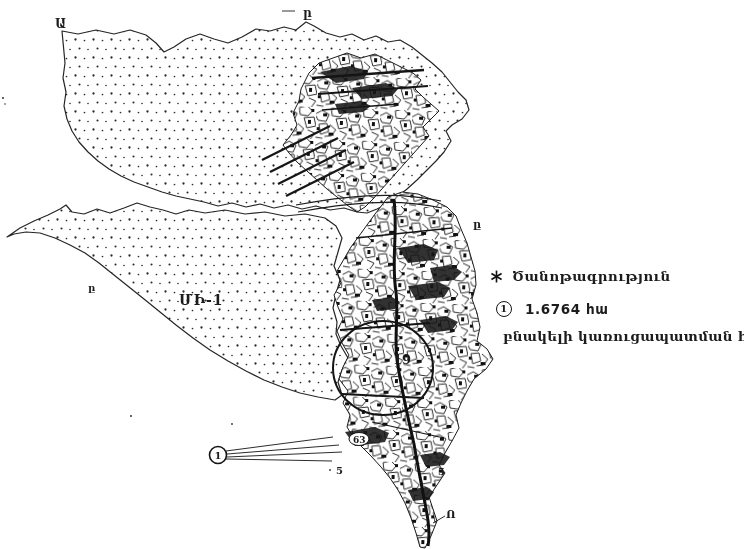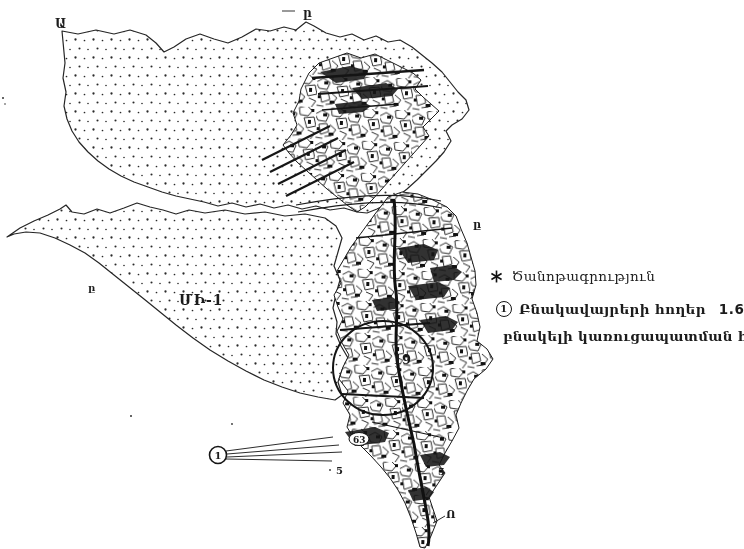--- a/index.html
+++ b/index.html
@@ -3,21 +3,21 @@
 <meta charset="utf-8">
 <style>
   html,body{margin:0;padding:0;background:#ffffff;}
   #stage{
     position:relative;width:744px;height:549px;background:#ffffff;overflow:hidden;
     font-family:"DejaVu Serif","DejaVu Sans",serif;color:#1c1c1c;
   }
   svg text{font-family:"DejaVu Serif","DejaVu Sans",serif;fill:#1c1c1c;}
   .legend-note{
     position:absolute;left:490px;top:268px;display:flex;align-items:center;gap:9px;
-    font-weight:normal;font-size:13.5px;letter-spacing:.4px;
+    font-weight:bold;font-size:13.5px;letter-spacing:.4px;
   }
   .legend-item{
     position:absolute;left:496px;top:301px;display:flex;align-items:center;gap:7px;
     font-weight:bold;font-size:13.5px;letter-spacing:.3px;white-space:nowrap;
   }
   .legend-item2{
     position:absolute;left:503px;top:328px;
     font-weight:bold;font-size:13.5px;letter-spacing:.3px;white-space:nowrap;
   }
   .circ-marker{
@@ -160,20 +160,19 @@
         <line x1="6" y1="0.5" x2="6" y2="11.5"></line>
         <line x1="1.3" y1="3.2" x2="10.7" y2="8.8"></line>
         <line x1="1.3" y1="8.8" x2="10.7" y2="3.2"></line>
       </g>
     </svg>
     <span>Ծանոթագրություն</span>
   </div>
 
   <div class="legend-item">
     <span class="circ-marker">1</span>
-    <span>Բնակավայրերի հողեր</span>
     <span class="legend-value">1.6764 հա</span>
 
   </div>
 
   <div class="legend-item2">բնակելի կառուցապատման համար</div>
 
 </div>
 
 </body></html>

